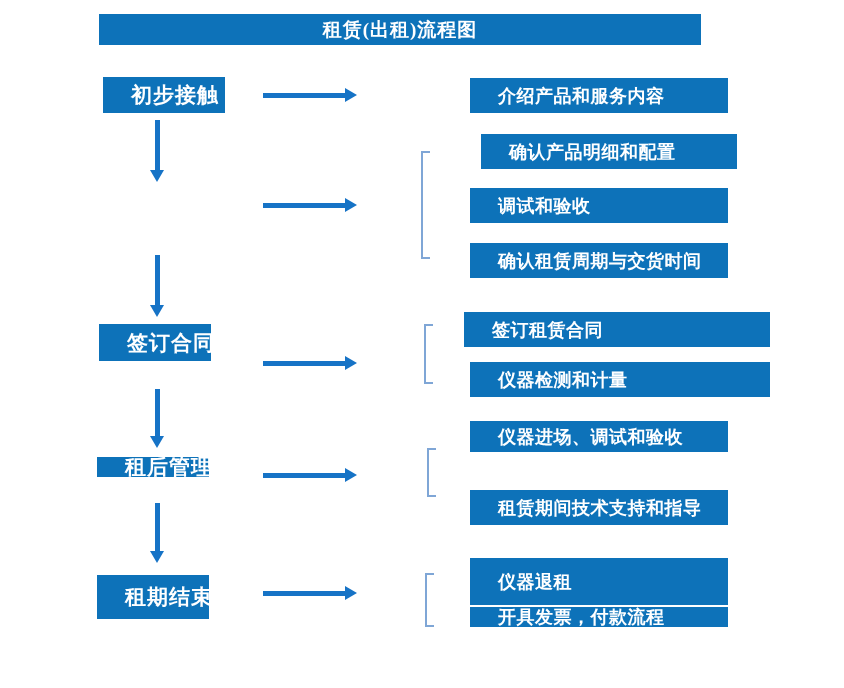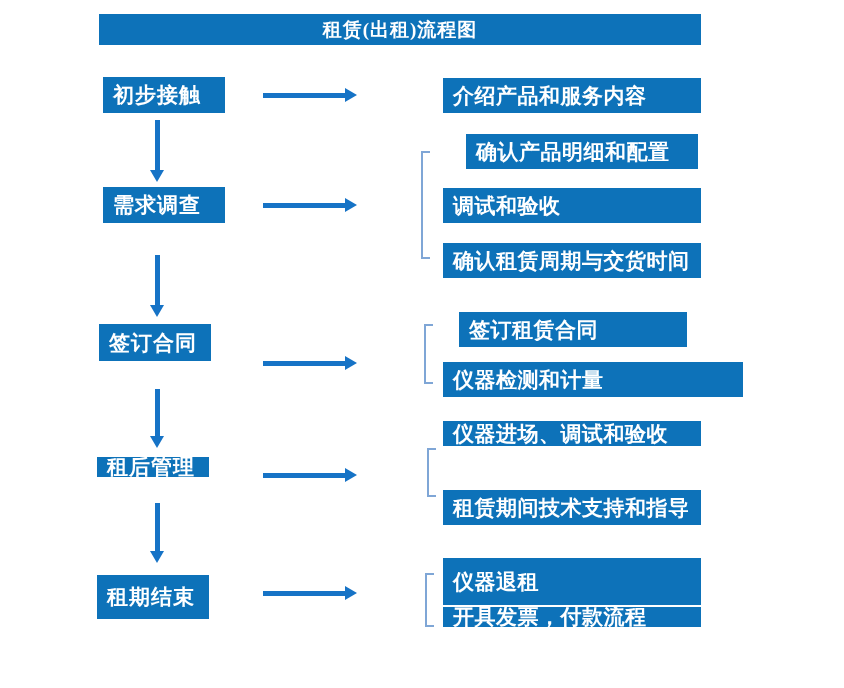--- a/index.html
+++ b/index.html
@@ -23,25 +23,25 @@
     font-size:19px;font-weight:bold;letter-spacing:1px;
     display:flex;align-items:center;justify-content:center;
   }
   .box{
     position:absolute;
     background:var(--primary);
     color:var(--boxtext);
     font-weight:bold;
     display:flex;align-items:center;
     box-sizing:border-box;
-    padding-left:10px;
+    padding-left:28px;
     white-space:nowrap;
   }
   .step{font-size:21px;letter-spacing:1px;}
-  .detail{font-size:21px;letter-spacing:0.5px;}
+  .detail{font-size:18px;letter-spacing:0.5px;margin-left:27px;}
   
   .harrow{position:absolute;width:94px;height:14px;}
   .harrow .shaft{position:absolute;left:0;right:11px;top:4.5px;height:5px;background:var(--arrow);}
   .harrow .head{position:absolute;right:0;top:0;width:0;height:0;
     border-left:12px solid var(--arrow);border-top:7px solid transparent;border-bottom:7px solid transparent;}
   
   .varrow{position:absolute;width:14px;}
   .varrow .shaft{position:absolute;top:0;bottom:11px;left:4.5px;width:5px;background:var(--arrow);}
   .varrow .head{position:absolute;bottom:0;left:0;width:0;height:0;
     border-top:12px solid var(--arrow);border-left:7px solid transparent;border-right:7px solid transparent;}
@@ -55,21 +55,20 @@
   }
 </style>
 </head>
 <body>
 
 <div class="canvas">
 
   <div class="titlebar">租赁(出租)流程图</div>
 
   <div class="box step" style="left:103px;top:77px;width:122px;height:36px">初步接触</div>
-  <div class="box step" style="left:103px;top:187px;width:122px;height:36px">需求调查</div>
   <div class="box step" style="left:99px;top:324px;width:112px;height:37px">签订合同</div>
   <div class="box step" style="left:97px;top:457px;width:112px;height:20px">租后管理</div>
   <div class="box step" style="left:97px;top:575px;width:112px;height:44px">租期结束</div>
 
   <div class="varrow" style="left:150px;top:120px;height:62px">
     <div class="shaft"></div>
     <div class="head"></div>
   </div>
   <div class="varrow" style="left:150px;top:255px;height:62px">
     <div class="shaft"></div>
@@ -105,26 +104,26 @@
     <div class="head"></div>
   </div>
 
   <div class="bracket" style="left:421px;top:151px;height:108px"></div>
   <div class="bracket" style="left:424px;top:324px;height:60px"></div>
   <div class="bracket" style="left:427px;top:448px;height:49px"></div>
   <div class="bracket" style="left:425px;top:573px;height:54px"></div>
 
   <div class="box detail" style="left:443px;top:78px;width:258px;height:35px">介绍产品和服务内容</div>
 
-  <div class="box detail" style="left:466px;top:134px;width:232px;height:35px">确认产品明细和配置</div>
+  <div class="box detail" style="left:454px;top:134px;width:256px;height:35px">确认产品明细和配置</div>
   <div class="box detail" style="left:443px;top:188px;width:258px;height:35px">调试和验收</div>
   <div class="box detail" style="left:443px;top:243px;width:258px;height:35px">确认租赁周期与交货时间</div>
 
-  <div class="box detail" style="left:459px;top:312px;width:228px;height:35px">签订租赁合同</div>
+  <div class="box detail" style="left:437px;top:312px;width:306px;height:35px">签订租赁合同</div>
   <div class="box detail" style="left:443px;top:362px;width:300px;height:35px">仪器检测和计量</div>
 
-  <div class="box detail" style="left:443px;top:421px;width:258px;height:25px">仪器进场、调试和验收</div>
+  <div class="box detail" style="left:443px;top:421px;width:258px;height:31px">仪器进场、调试和验收</div>
   <div class="box detail" style="left:443px;top:490px;width:258px;height:35px">租赁期间技术支持和指导</div>
 
   <div class="box detail" style="left:443px;top:558px;width:258px;height:47px">仪器退租</div>
   <div class="box detail" style="left:443px;top:607px;width:258px;height:20px">开具发票，付款流程</div>
 
 </div>
 
 </body></html>

